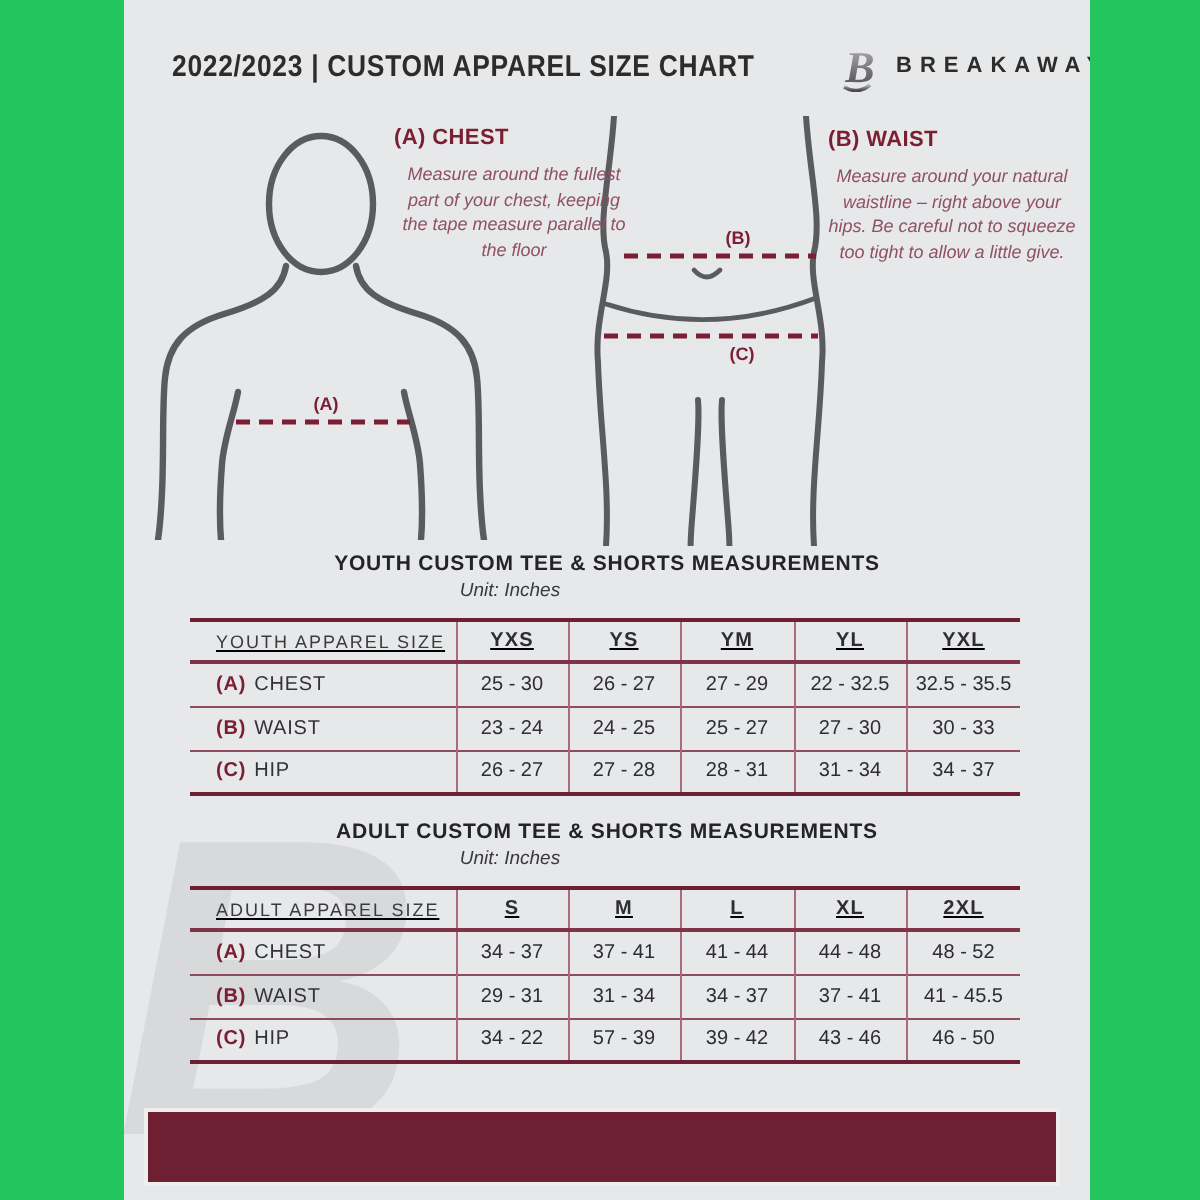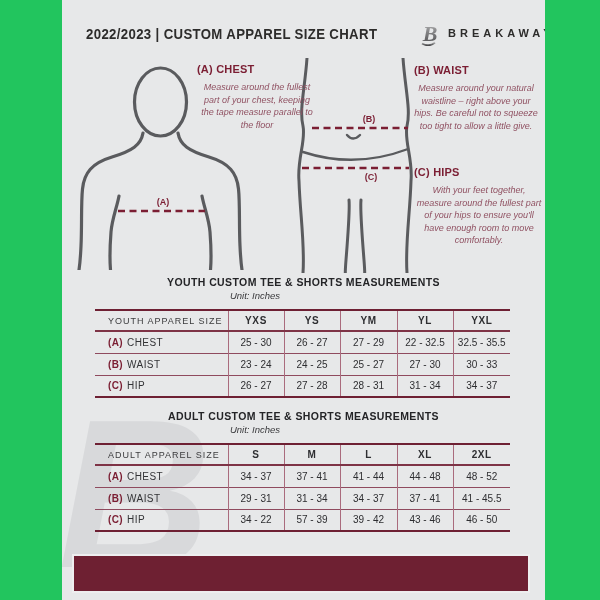--- a/index.html
+++ b/index.html
@@ -30,21 +30,21 @@
   .fig2 { left:228px; top:58px; }
 
   
   .tbl-title { position:absolute; left:0; width:483px; text-align:center;
                font-size:10.5px; font-weight:bold; letter-spacing:.4px; color:#242427; }
   .tbl-unit  { position:absolute; left:0; width:386px; text-align:center;
                font-size:9.5px; font-style:italic; color:#3a3a3d; }
   .size-table { position:absolute; left:33px; width:415px; border-collapse:collapse;
                 table-layout:fixed; z-index:2;
                 border-top:2px solid #6e2033; border-bottom:2px solid #6e2033; }
-  .size-table thead tr { height:21px; border-bottom:2px solid #7e3346; }
+  .size-table thead tr { height:21px; border-bottom:2px solid #7e3346;text-decoration:underline; }
   .size-table tbody tr { height:22px; border-top:1.6px solid #8f4a5e; }
   .size-table tbody tr:first-child { border-top:none; }
   .size-table th, .size-table td { padding:0; vertical-align:middle; }
   .size-table th:not(:first-child), .size-table td:not(:first-child)
       { border-left:1.5px solid #aa6b7d; text-align:center; }
   .size-table th.lbl { text-align:left; padding-left:13px; font-size:9px; font-weight:normal;
                        letter-spacing:1px; color:#3b3b3d; }
   .size-table th { font-size:10px; font-weight:bold; color:#2e2e31; letter-spacing:.6px; }
   .size-table td.lbl { text-align:left; padding-left:13px; font-size:10px; color:#333336;
                        letter-spacing:.4px; }
@@ -111,25 +111,20 @@
     </svg>
 
     <div class="instr instr-a">
       <h3>(A) CHEST</h3>
       <p>Measure around the fullest part of your chest, keeping the tape measure parallel to the floor</p>
     </div>
     <div class="instr instr-b">
       <h3>(B) WAIST</h3>
       <p>Measure around your natural waistline – right above your hips. Be careful not to squeeze too tight to allow a little give.</p>
     </div>
-    <div class="instr instr-c">
-      <h3>(C) HIPS</h3>
-      <p>With your feet together, measure around the fullest part of your hips to ensure you'll
-have enough room to move comfortably.</p>
-    </div>
 
     <div class="watermark">B</div>
 
     <div class="tbl-title" style="top:276px">YOUTH CUSTOM TEE &amp; SHORTS MEASUREMENTS</div>
     <div class="tbl-unit" style="top:290px">Unit: Inches</div>
     <table class="size-table" style="top:309px">
       <colgroup>
         <col style="width:133px">
           <col style="width:56px">
           <col style="width:56px">

